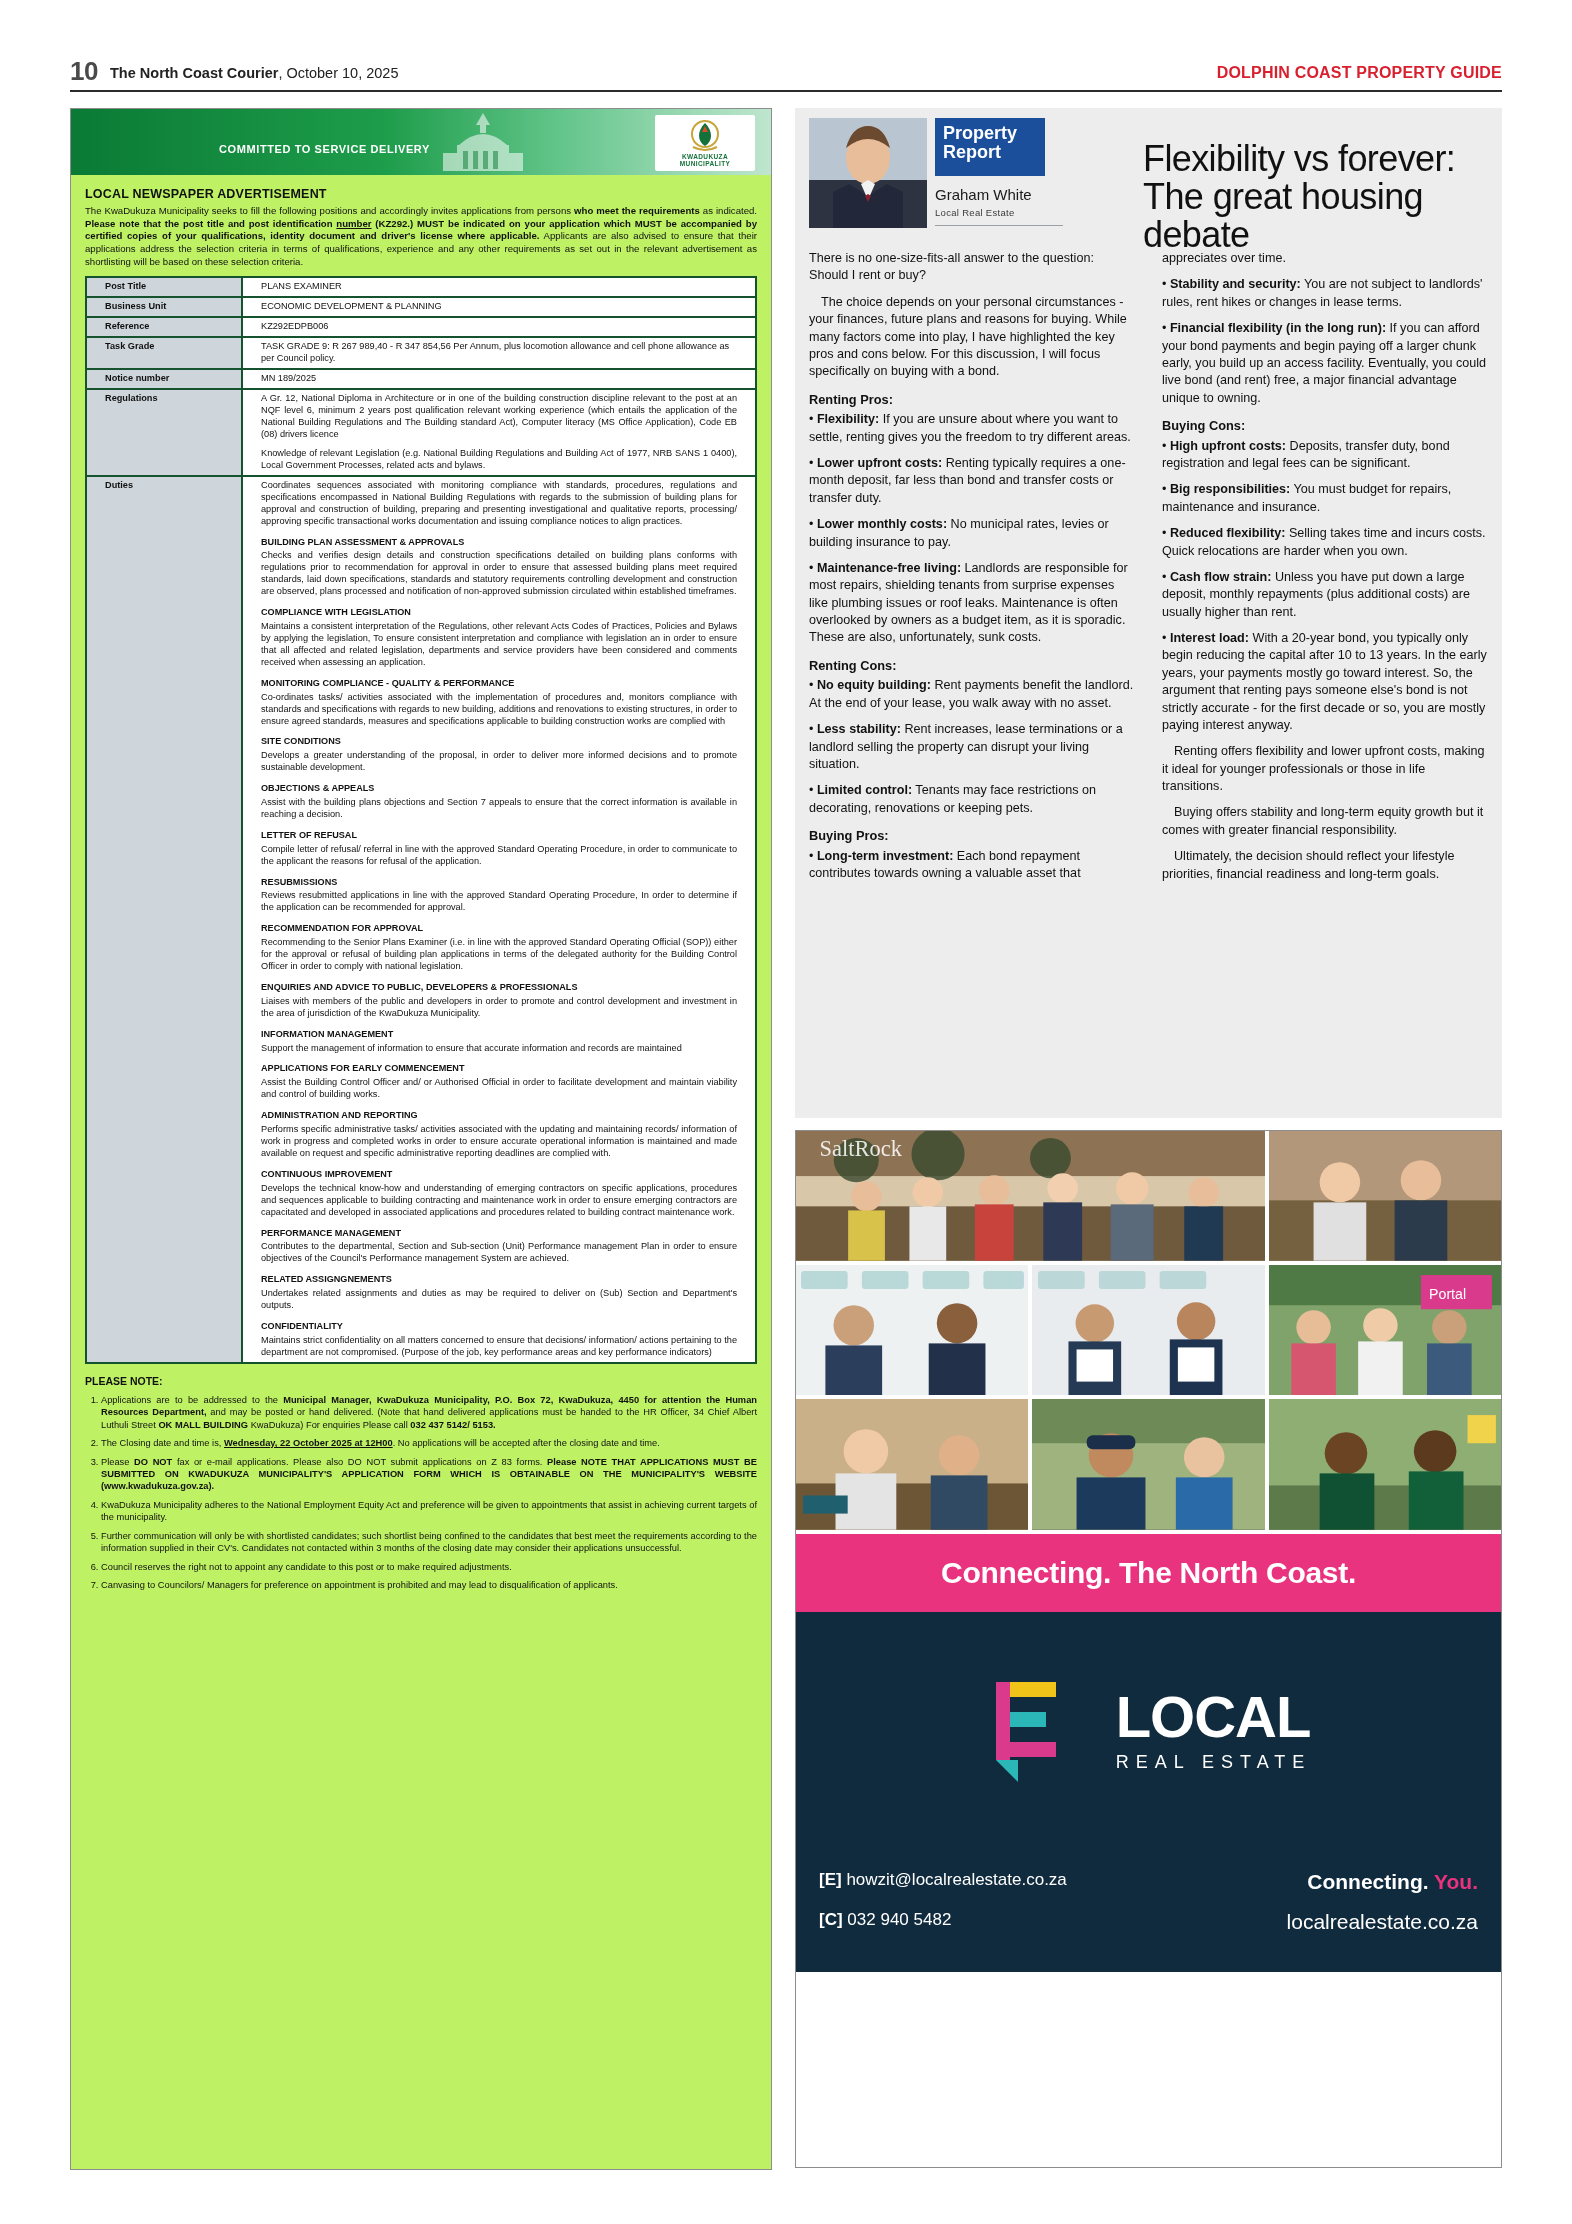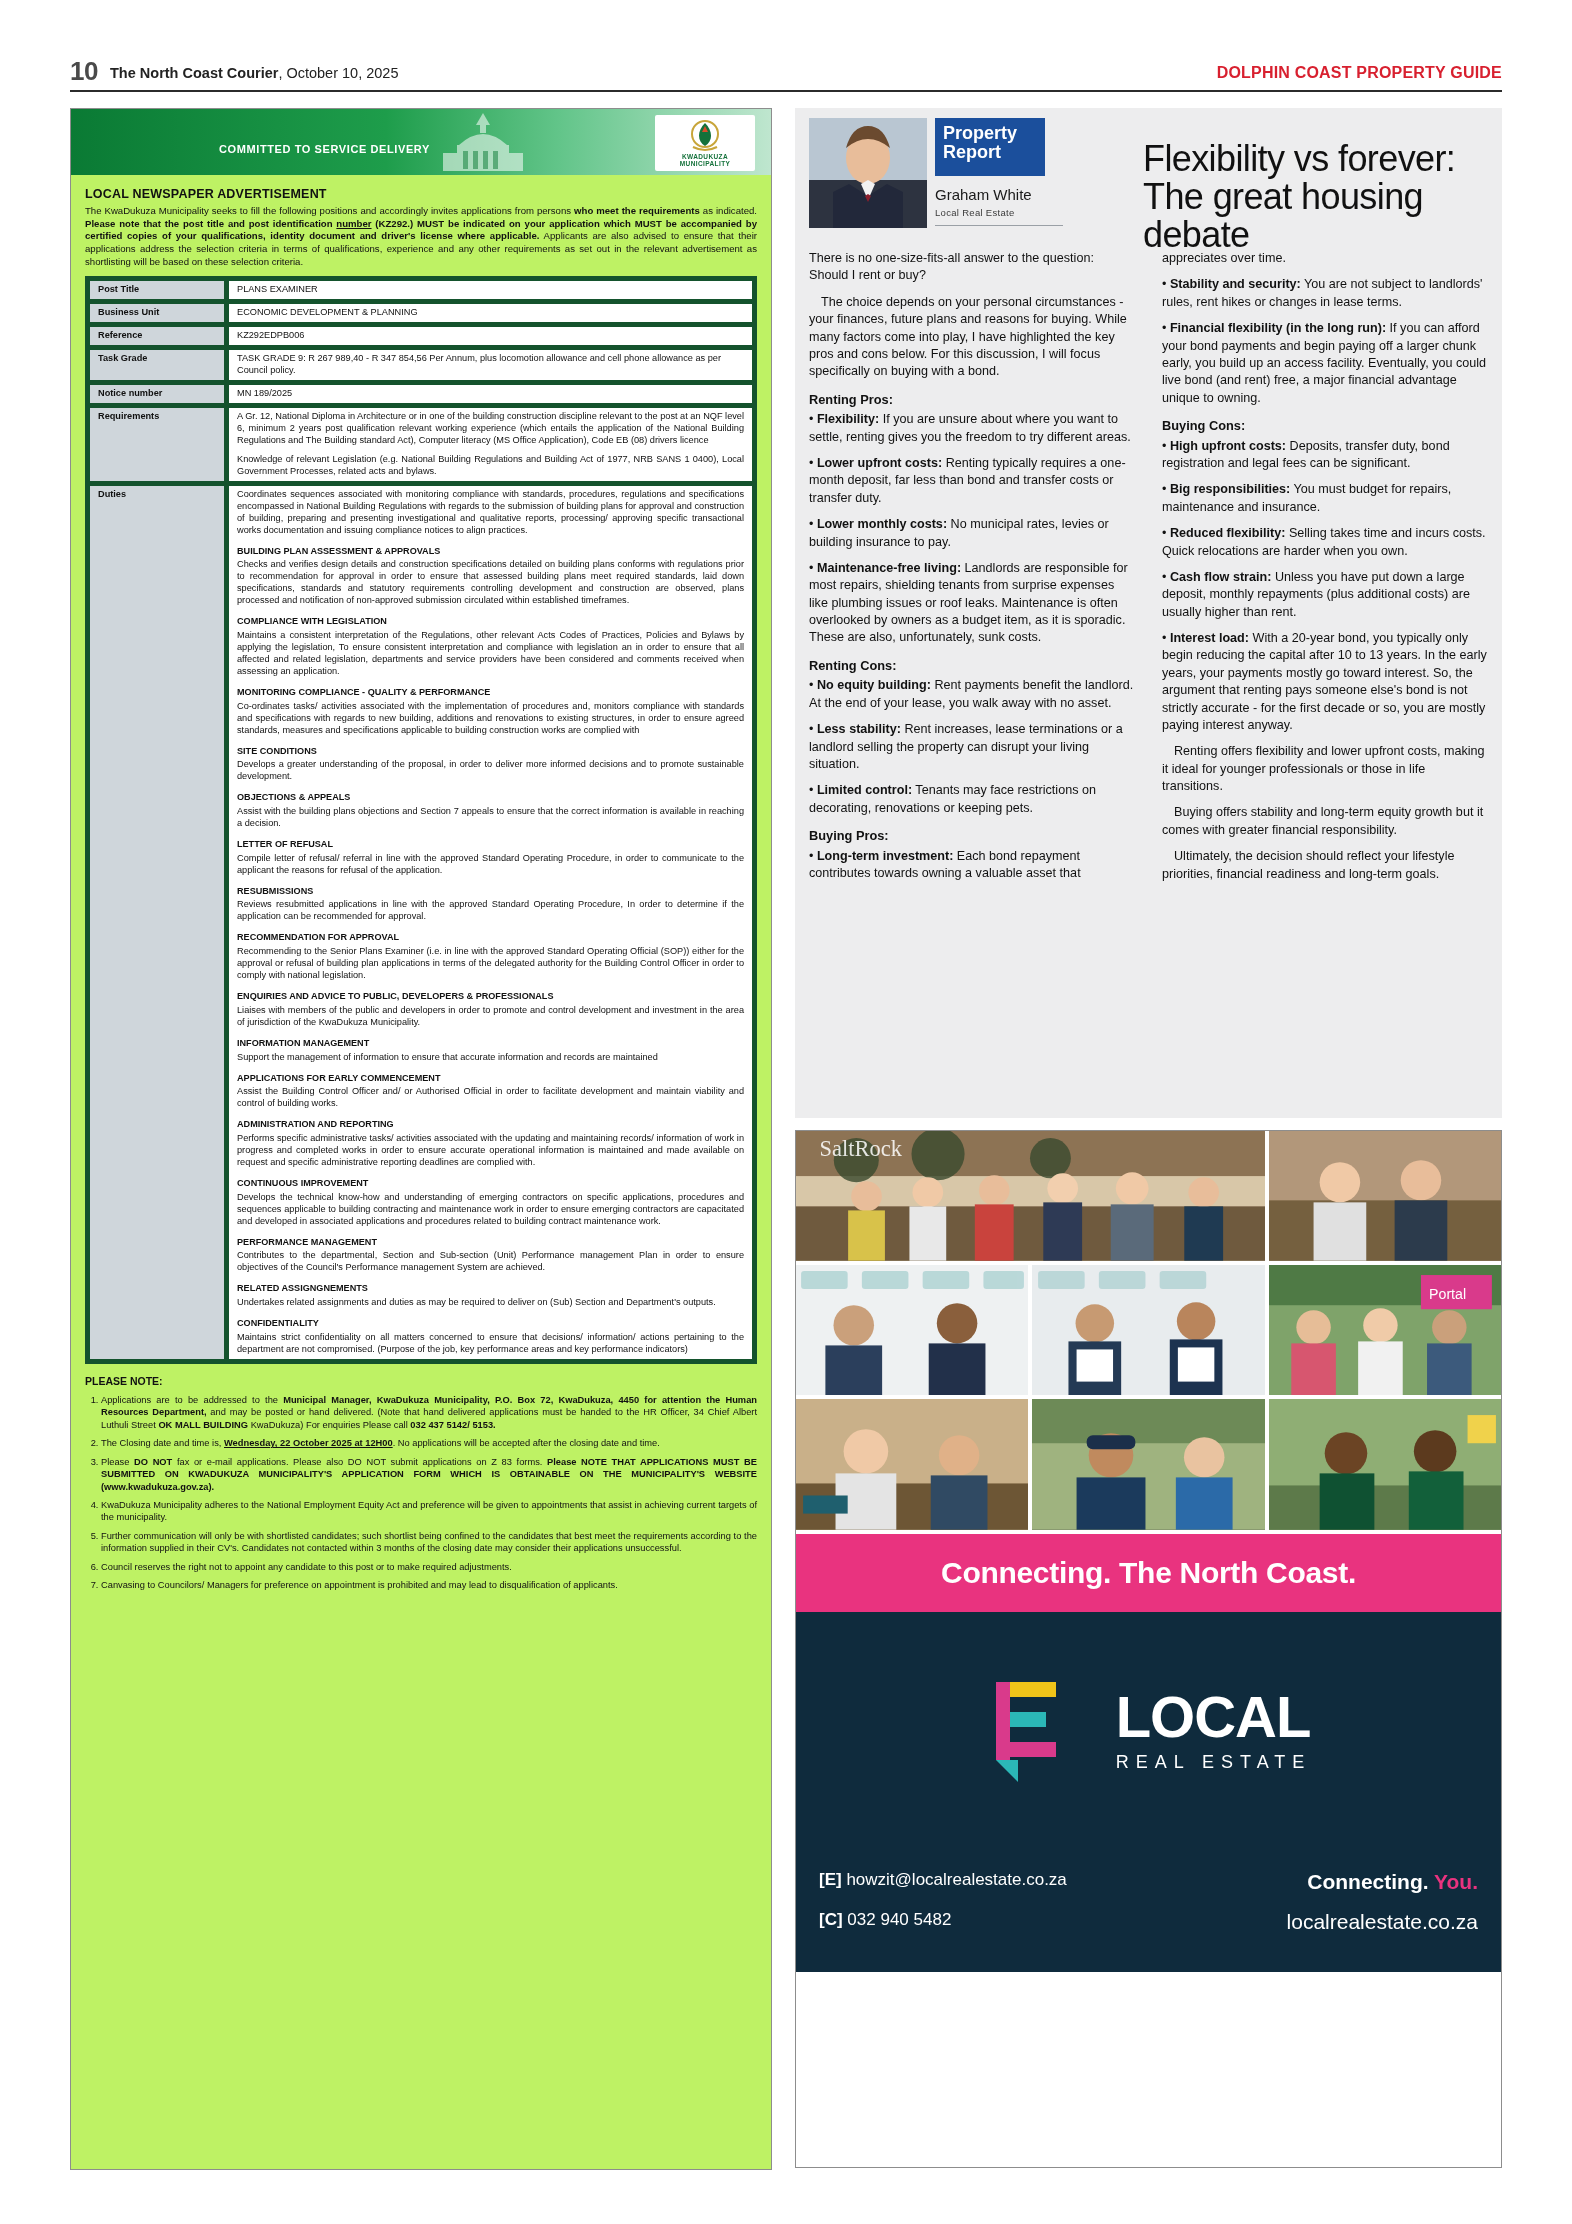--- a/index.html
+++ b/index.html
@@ -23,21 +23,21 @@
   .logo-txt{font-size:6.5px;font-weight:bold;color:#14713a;letter-spacing:0.4px;line-height:1.15;text-align:center;}
 
   .adv-body{padding:10px 14px 0 14px;}
   h2.adv-title{font-size:12.5px;font-weight:bold;margin:2px 0 4px 0;letter-spacing:.2px;}
   p.adv-intro{font-size:9.6px;line-height:1.32;margin:0 0 8px 0;text-align:justify;}
   p.adv-intro b{font-weight:bold;}
   p.adv-intro u{text-decoration:underline;}
   p.adv-red{font-size:9.6px;line-height:1.35;margin:0 0 10px 0;color:#e0242f;font-weight:bold;text-align:justify;}
 
   table.jobtbl{width:100%;border-collapse:collapse;font-size:9.2px;}
-  table.jobtbl td{border:5px solid #14532d;padding:3px 8px;vertical-align:top;line-height:1.3;}
+  table.jobtbl td{border:2px solid #14532d;padding:3px 18px;vertical-align:top;line-height:1.3;}
   table.jobtbl td.k{width:118px;background:#cfd6db;font-weight:bold;}
   table.jobtbl td.v{background:#fff;}
   .cell-p{margin:0 0 7px 0;text-align:justify;}
   .cell-p:last-child{margin-bottom:0;}
   .cell-h{margin:9px 0 2px 0;font-weight:bold;font-size:9.1px;}
 
   .notes{padding:10px 14px 14px 14px;font-size:9.3px;line-height:1.34;}
   .notes h3{font-size:10.5px;font-weight:bold;margin:0 0 6px 0;}
   .notes ol{margin:0;padding-left:16px;}
   .notes li{margin-bottom:6px;text-align:justify;}
@@ -148,21 +148,21 @@
         </tr>
         <tr>
           <td class="k">Task Grade</td>
           <td class="v">TASK GRADE 9: R 267 989,40 - R 347 854,56 Per Annum, plus locomotion allowance and cell phone allowance as per Council policy.</td>
         </tr>
         <tr>
           <td class="k">Notice number</td>
           <td class="v">MN 189/2025</td>
         </tr>
         <tr>
-          <td class="k">Requirements</td>
+          <td class="k">Regulations</td>
           <td class="v">
             <p class="cell-p">A Gr. 12, National Diploma in Architecture or in one of the building construction discipline relevant to the post at an NQF level 6, minimum 2 years post qualification relevant working experience (which entails the application of the National Building Regulations and The Building standard Act), Computer literacy (MS Office Application), Code EB (08) drivers licence</p>
             <p class="cell-p">Knowledge of relevant Legislation (e.g. National Building Regulations and  Building Act of 1977, NRB SANS 1 0400), Local Government Processes, related acts and bylaws.</p>
           </td>
         </tr>
         <tr>
           <td class="k">Duties</td>
           <td class="v">
             <p class="cell-p">Coordinates sequences associated with monitoring compliance with standards, procedures, regulations and specifications encompassed in National Building Regulations with regards to the submission of building plans for approval and construction of building, preparing and presenting investigational and qualitative reports, processing/ approving specific transactional works documentation and issuing compliance notices to align practices.</p>
 

